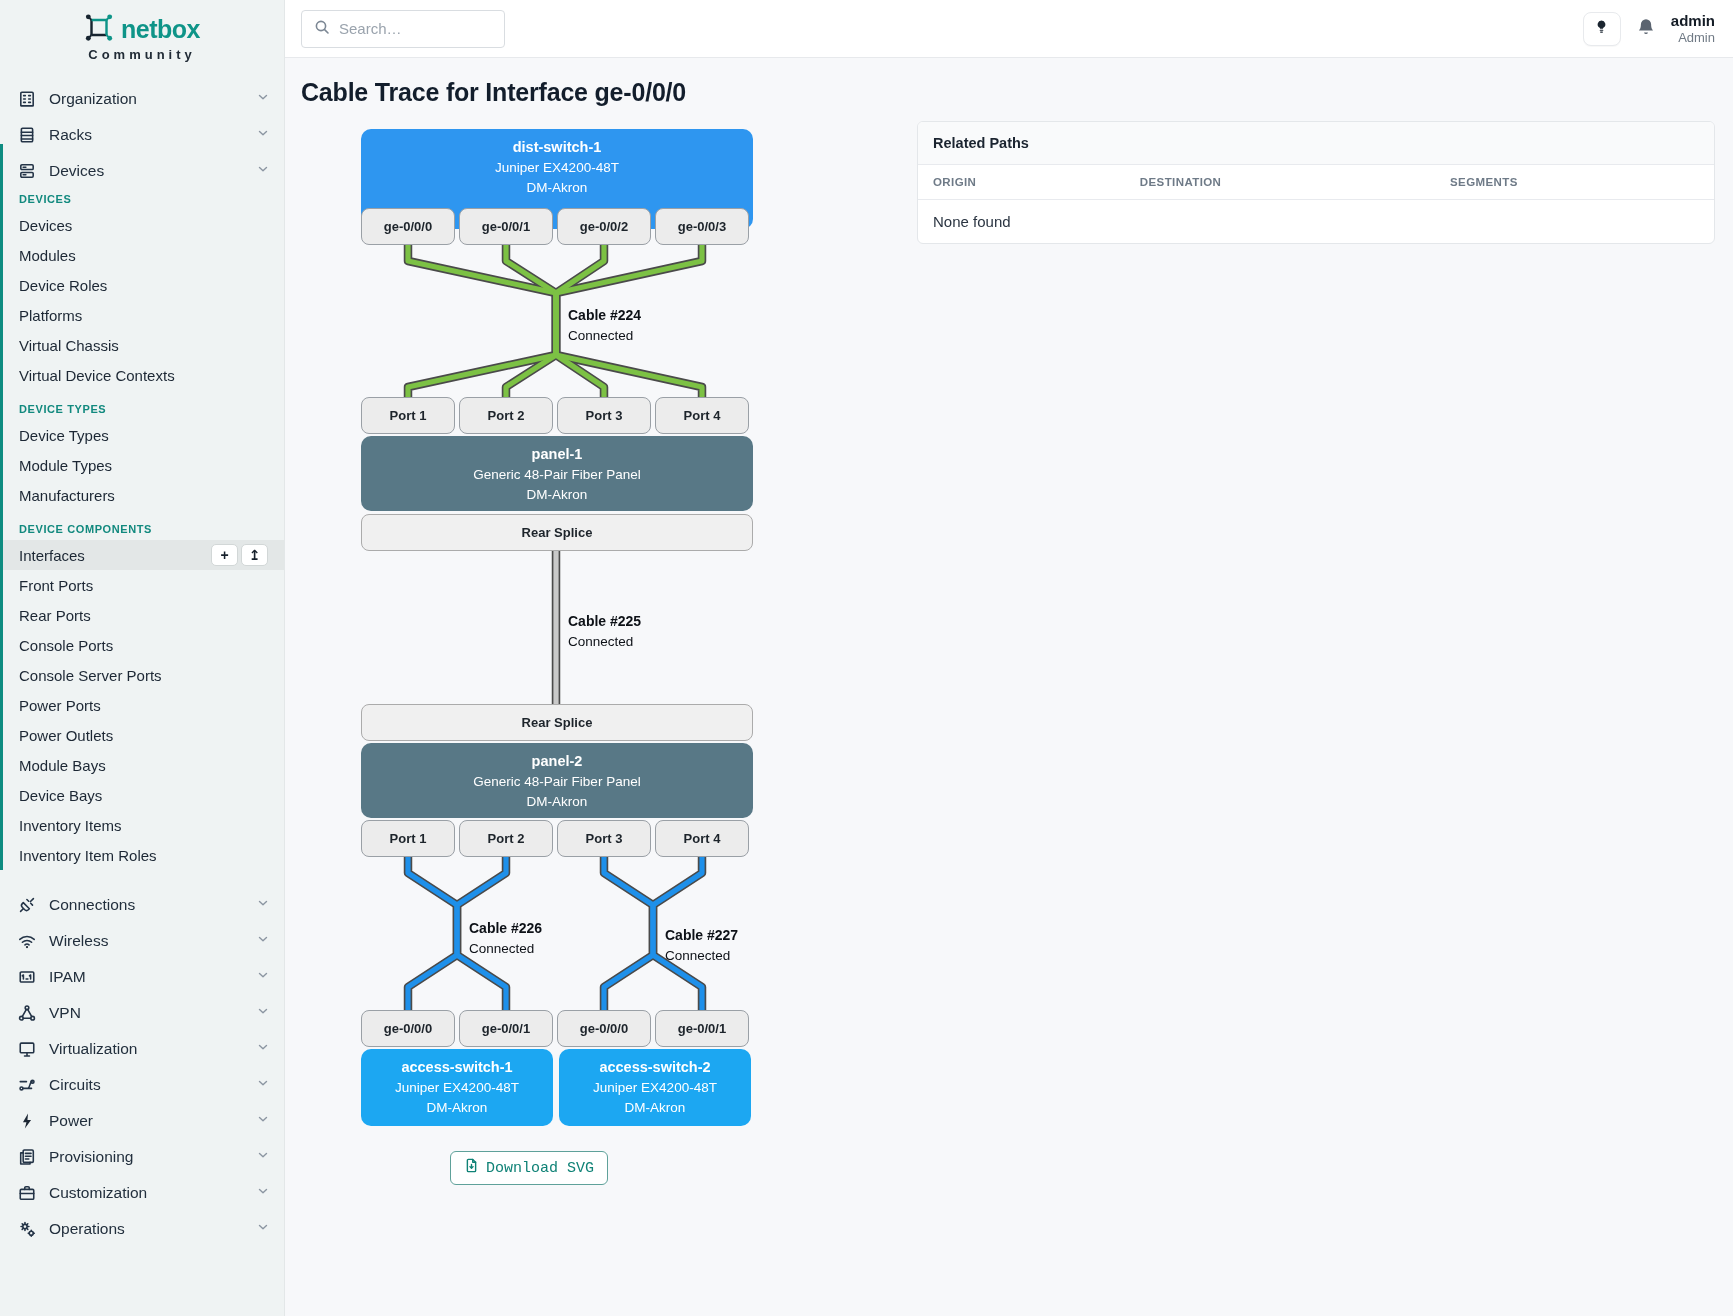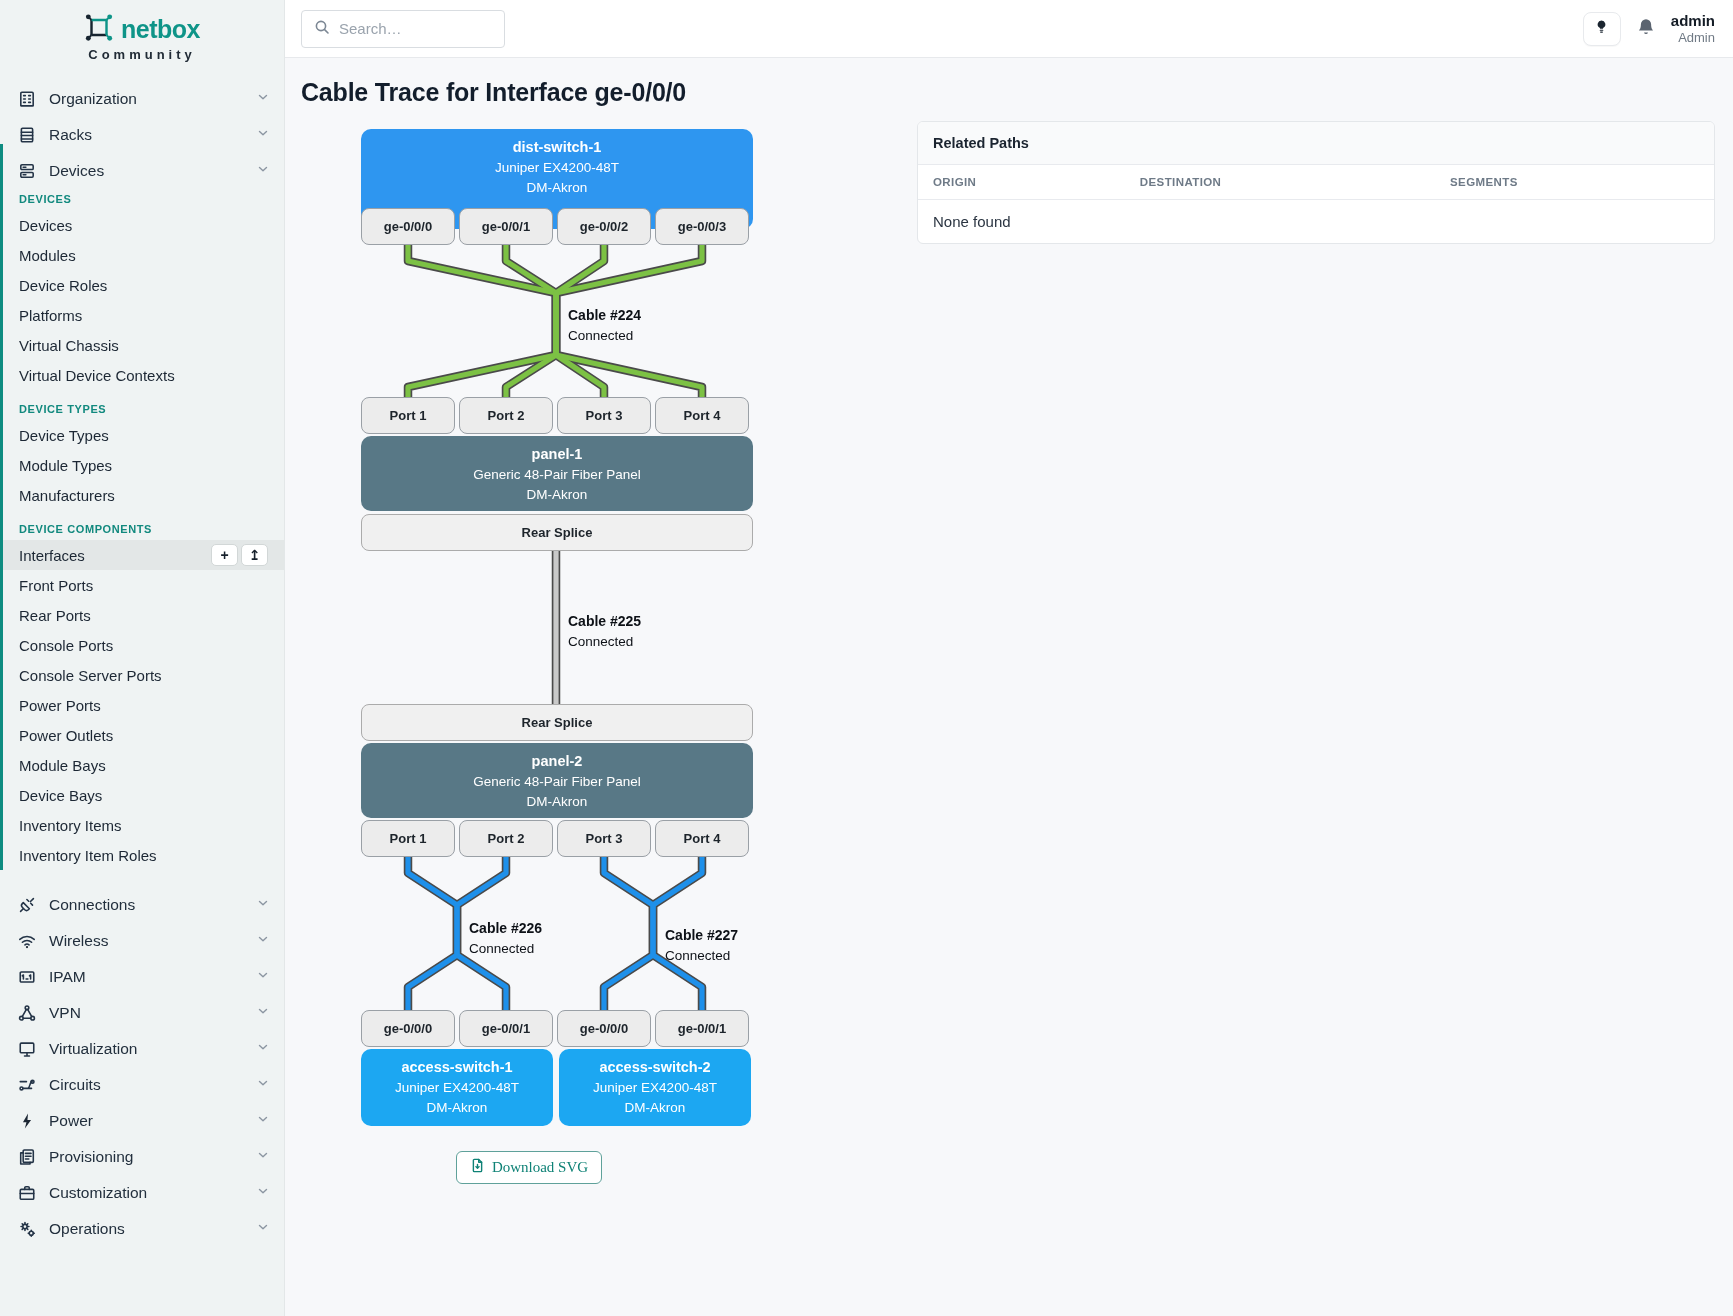--- a/index.html
+++ b/index.html
@@ -55,21 +55,21 @@
   .tnode .t1 { font-weight:700; font-size:14.5px; line-height:21px; }
   .tnode .t2 { font-size:13.5px; line-height:20px; }
   .tport { position:absolute; z-index:1; background:#ececec; border:1px solid #9aa0a6; border-radius:8px;
     display:flex; align-items:center; justify-content:center; font-size:13px; font-weight:700; color:#1d242b; cursor:pointer; }
   .trear { background:#f0f0f0; border:1px solid #ababab; }
   .cable-label { position:absolute; z-index:2; line-height:1.5; color:#0d1117; cursor:pointer; }
   .cable-label .cl1 { font-weight:700; font-size:14px; display:block; }
   .cable-label .cl2 { font-size:13.5px; display:block; }
   .dl-row { display:flex; justify-content:center; width:456px; margin-top:22px; }
   .dl-btn { display:flex; align-items:center; gap:7px; background:#fff; border:1px solid #5fa19a; border-radius:6px;
-    padding:6px 13px; font-size:15px; color:#0f8276; font-family:Liberation Serif, serif; cursor:pointer; }
+    padding:6px 13px; font-size:15px; color:#0f8276; font-family:Liberation Mono, monospace; cursor:pointer; }
   .dl-btn svg { width:15px; height:15px; stroke:#0f8276; fill:none; stroke-width:1.5; stroke-linecap:round; stroke-linejoin:round; }
 
   
   .card { flex:1; margin-left:12px; background:#fff; border:1px solid #e4e7ea; border-radius:6px; overflow:hidden; }
   .card-header { padding:13px 15px; font-size:14.5px; font-weight:600; color:#1b2430; background:#f9fafb; border-bottom:1px solid #e8eaee; }
   .tbl-head { display:grid; grid-template-columns:27% 40.5% 32.5%; padding:11px 15px; border-bottom:1px solid #e8eaee; }
   .tbl-head span { font-size:11.5px; font-weight:600; letter-spacing:0.4px; color:#6e7a87; }
   .tbl-empty { padding:13px 15px; font-size:15px; color:#2a3441; }
 </style>
 </head>

